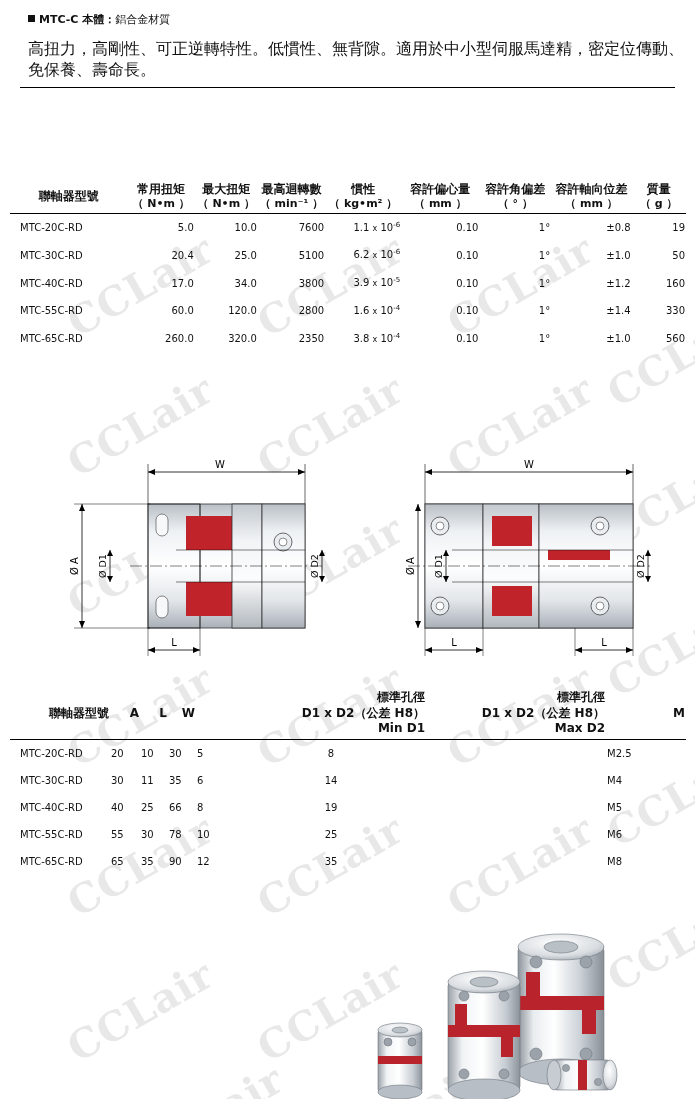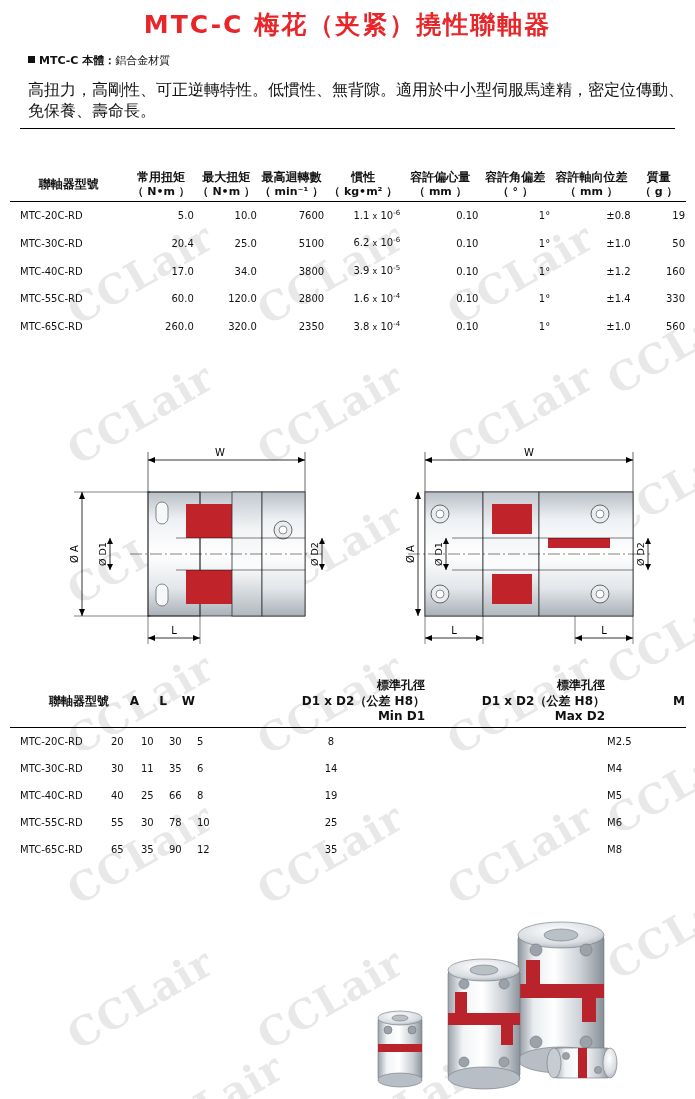--- a/index.html
+++ b/index.html
@@ -142,21 +142,20 @@
       <div class="wm" style="left: 440px; top: 830px;">CCLair</div>
       <div class="wm" style="left: 600px; top: 760px;">CCLair</div>
       <div class="wm" style="left: 60px; top: 975px;">CCLair</div>
       <div class="wm" style="left: 250px; top: 975px;">CCLair</div>
       <div class="wm" style="left: 440px; top: 975px;">CCLair</div>
       <div class="wm" style="left: 600px; top: 905px;">CCLair</div>
       <div class="wm" style="left: 130px; top: 1080px;">CCLair</div>
       <div class="wm" style="left: 330px; top: 1080px;">CCLair</div>
     </div>
 
-  <div class="title">MTC-C 梅花（夹紧）撓性聯軸器</div>
 
   <div class="specline">
     <span class="sq"></span><b>MTC-C 本體：</b><span>鋁合金材質</span>
   </div>
 
   <div class="desc">高扭力，高剛性、可正逆轉特性。低慣性、無背隙。適用於中小型伺服馬達精，密定位傳動、免保養、壽命長。</div>
 
 
   <div class="hr"></div>
 

